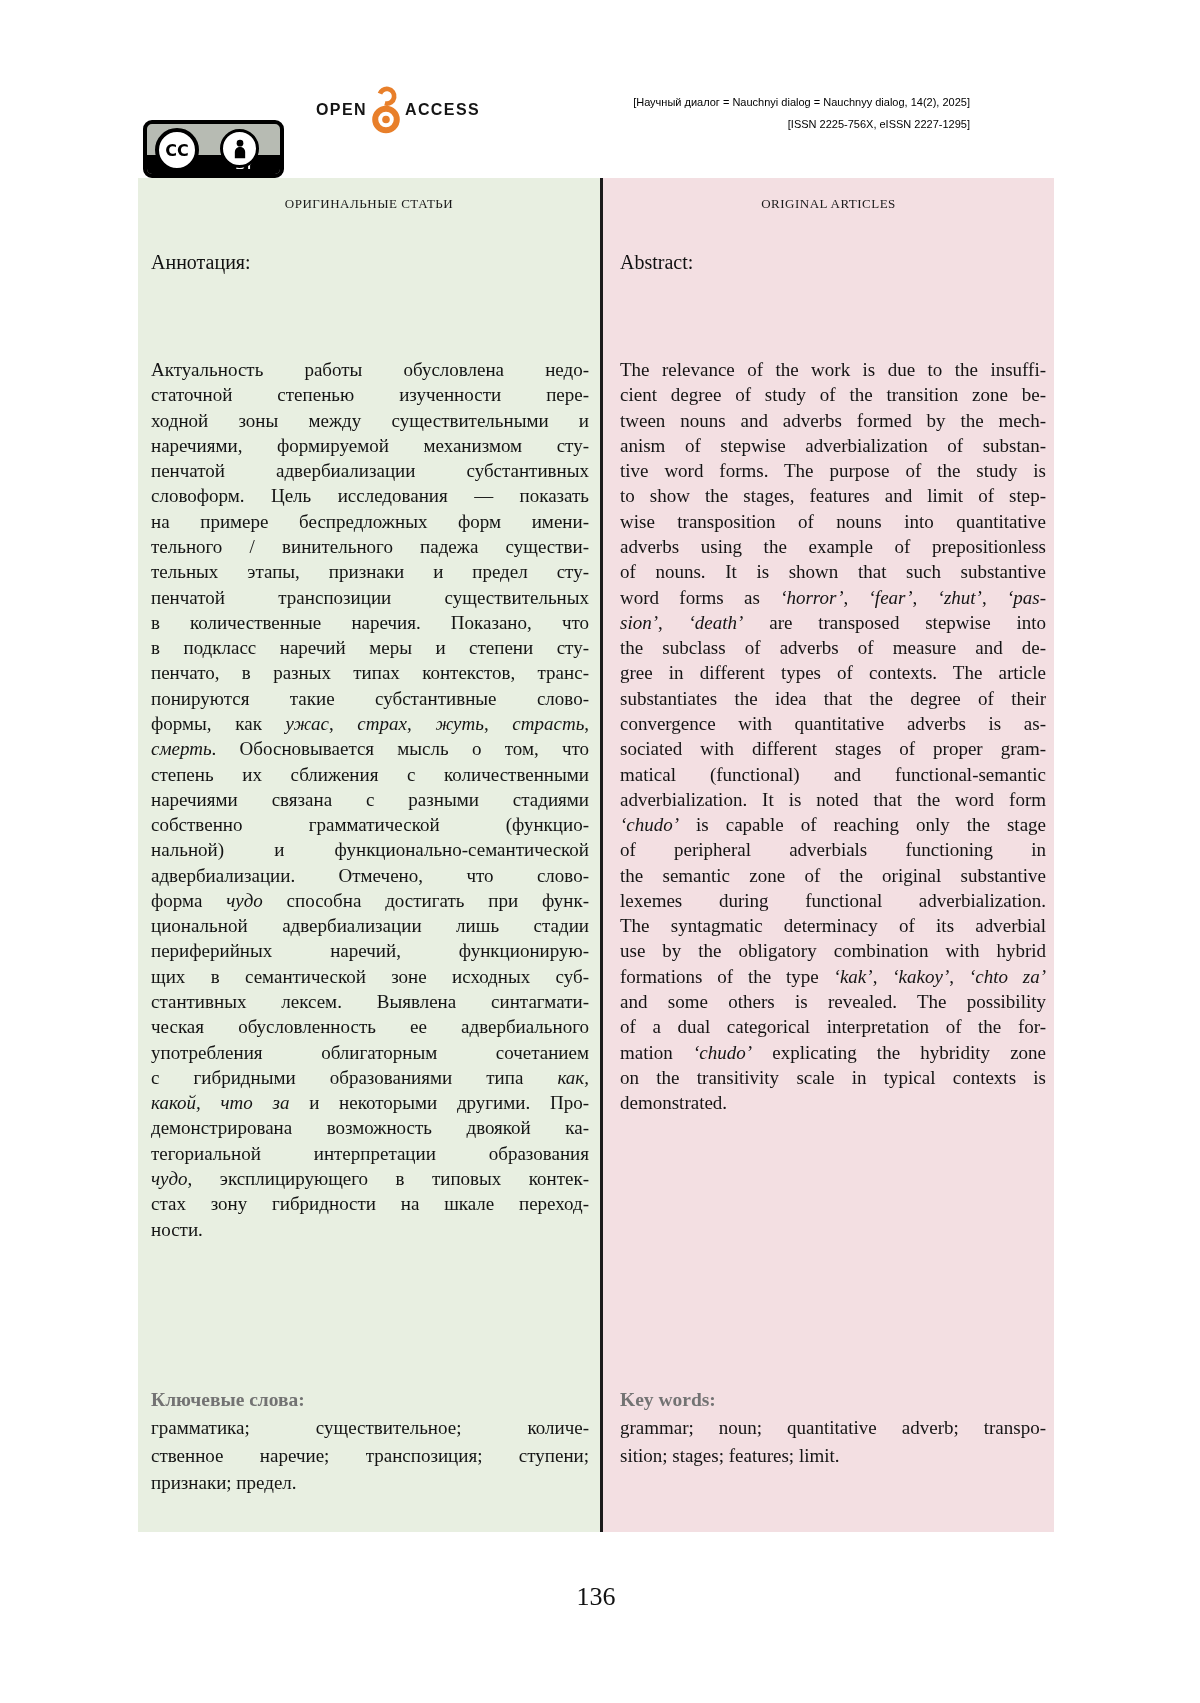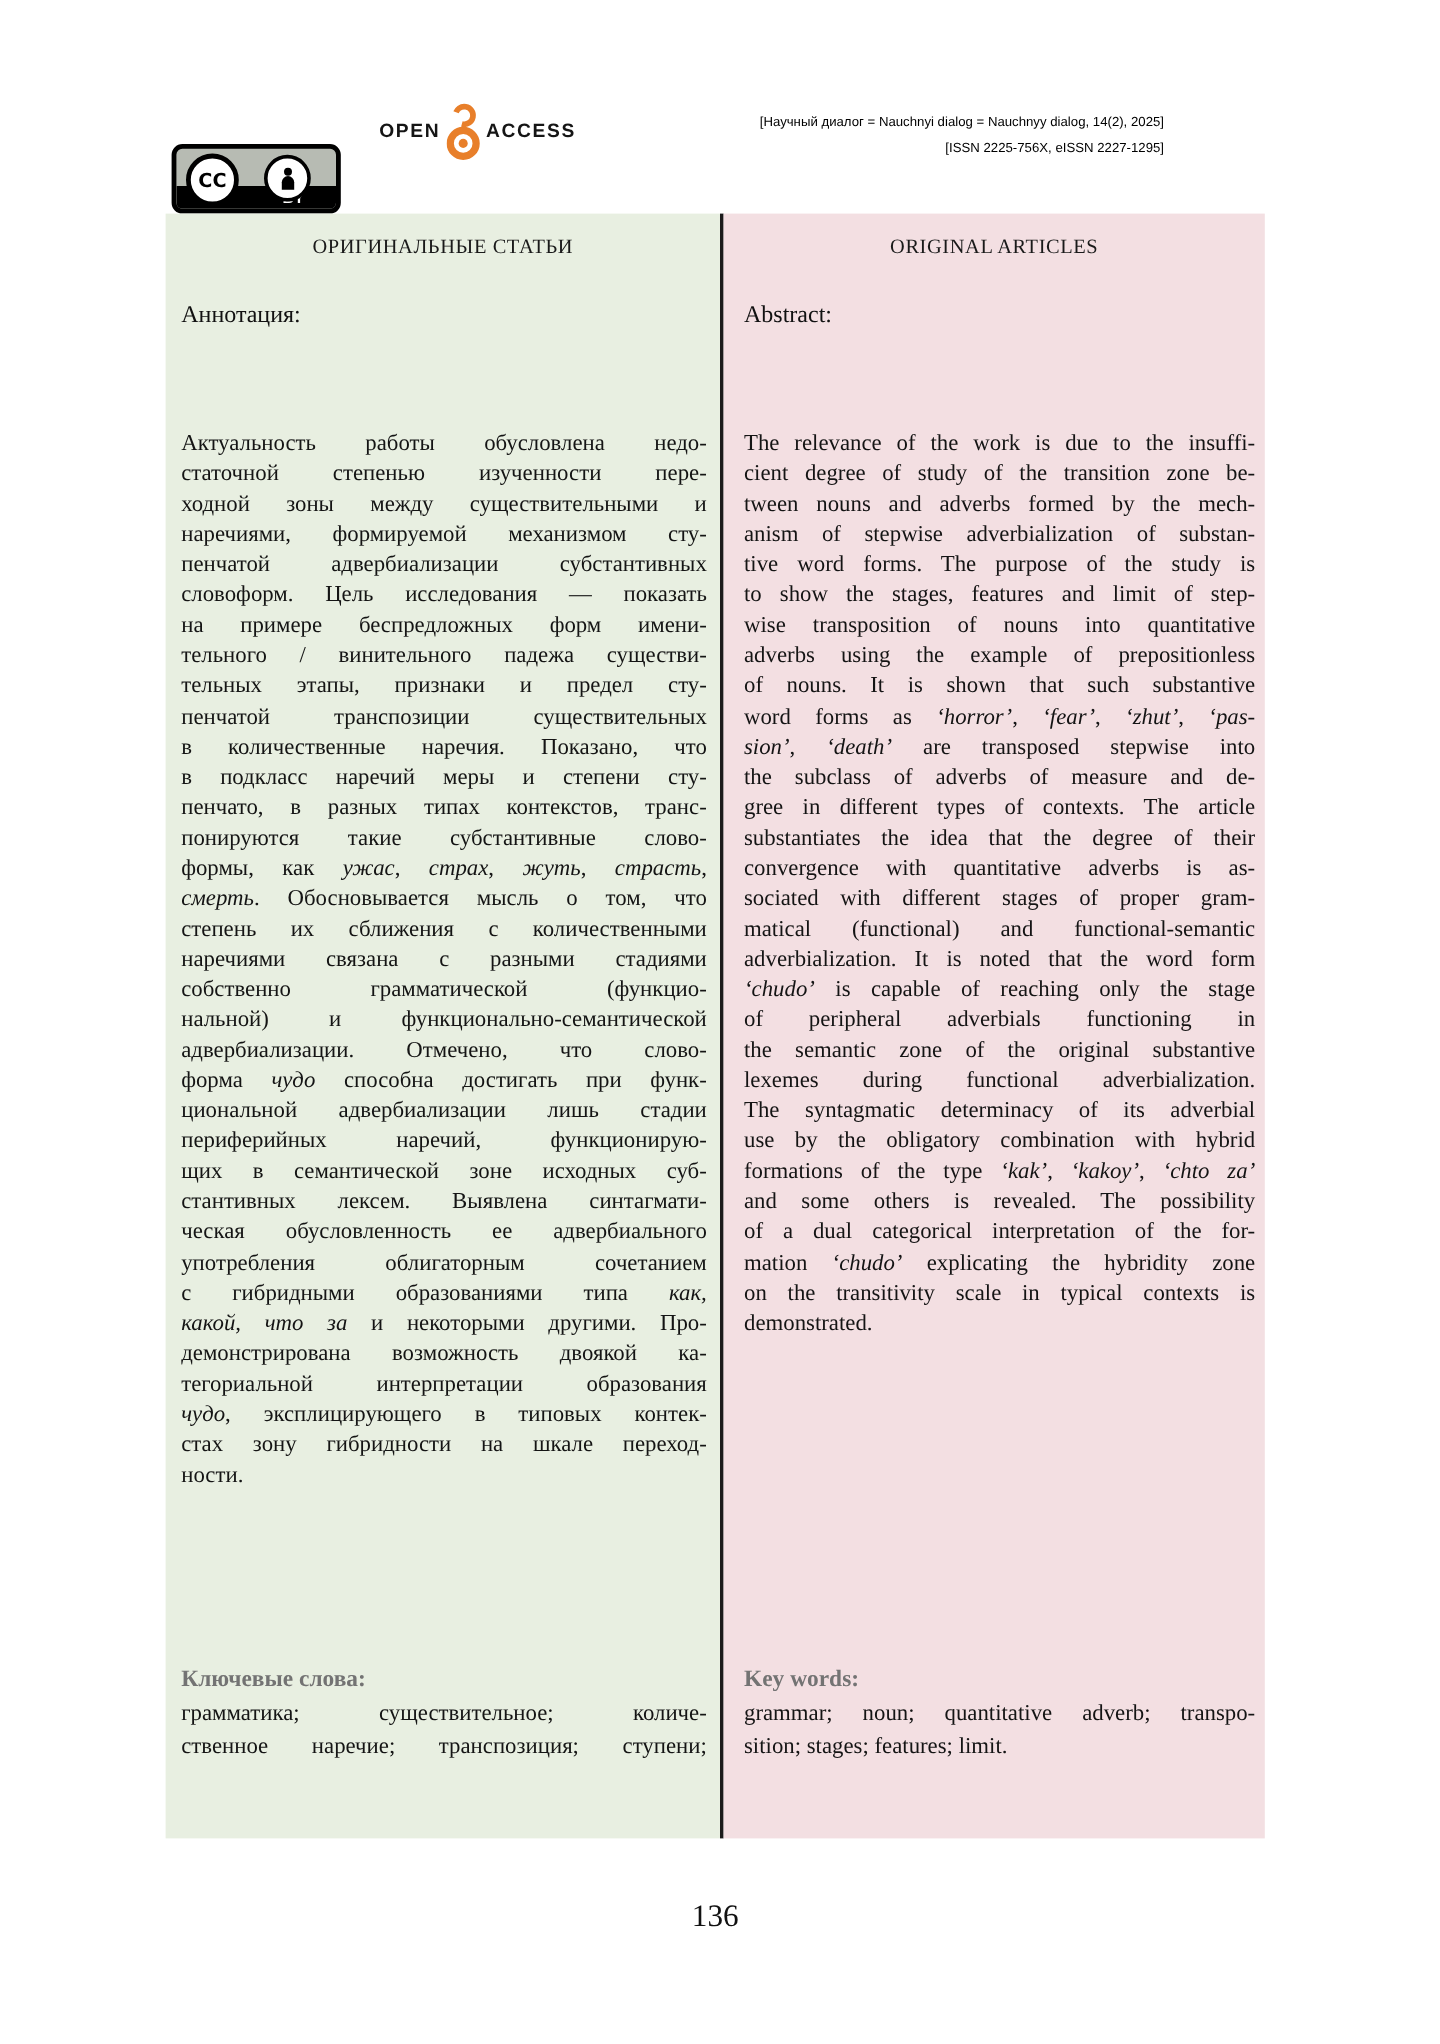--- a/index.html
+++ b/index.html
@@ -31,21 +31,21 @@
                 line-height:22px;color:#000;}
 
   
   .panels{position:absolute;left:138px;top:178px;width:916px;height:1354px;display:flex;}
   .col{position:relative;box-sizing:border-box;}
   .col-left{width:462px;background:var(--left-bg,#e8efe1);}
   .divider{width:3px;background:#1b1b1b;}
   .col-right{flex:1;background:var(--right-bg,#f3dfe2);}
 
   .col-header{position:absolute;top:18px;left:0;right:0;text-align:center;
-              font-size:17px;letter-spacing:0.5px;color:#1a1a1a;}
+              font-size:13px;letter-spacing:0.5px;color:#1a1a1a;}
   .col-label{position:absolute;top:73px;left:13px;font-weight:normal;font-size:20px;color:#111;}
   .col-right .col-label{left:17px;}
   .body-text{position:absolute;top:151px;left:13px;right:11px;margin-top:28px;}
   .col-right .body-text{left:17px;right:8px;}
   .tline{font-size:19px;line-height:25.28px;text-align:justify;text-align-last:justify;
          color:#141414;}
   .tline.last{text-align-last:left;}
   .kw{position:absolute;top:1208px;left:13px;right:11px;}
   .col-right .kw{left:17px;right:8px;}
   .kw-label{font-weight:bold;font-size:19.5px;line-height:28px;color:#737373;}
@@ -132,20 +132,21 @@
           <div class="tline">тегориальной интерпретации образования</div>
           <div class="tline"><i>чудо</i>, эксплицирующего в типовых контек-</div>
           <div class="tline">стах зону гибридности на шкале переход-</div>
           <div class="tline last">ности.</div>
         </div>
       <div class="kw">
         <div class="kw-label">Ключевые слова:</div>
         <div>
             <div class="tline">грамматика; существительное; количе-</div>
             <div class="tline">ственное наречие; транспозиция; ступени;</div>
+            <div class="tline last">признаки; предел.</div>
           </div>
       </div>
     </section>
 
     <div class="divider"></div>
 
     <section class="col col-right">
       <div class="col-header">ORIGINAL ARTICLES</div>
       <div class="col-label">Abstract:</div>
       <div class="body-text">

